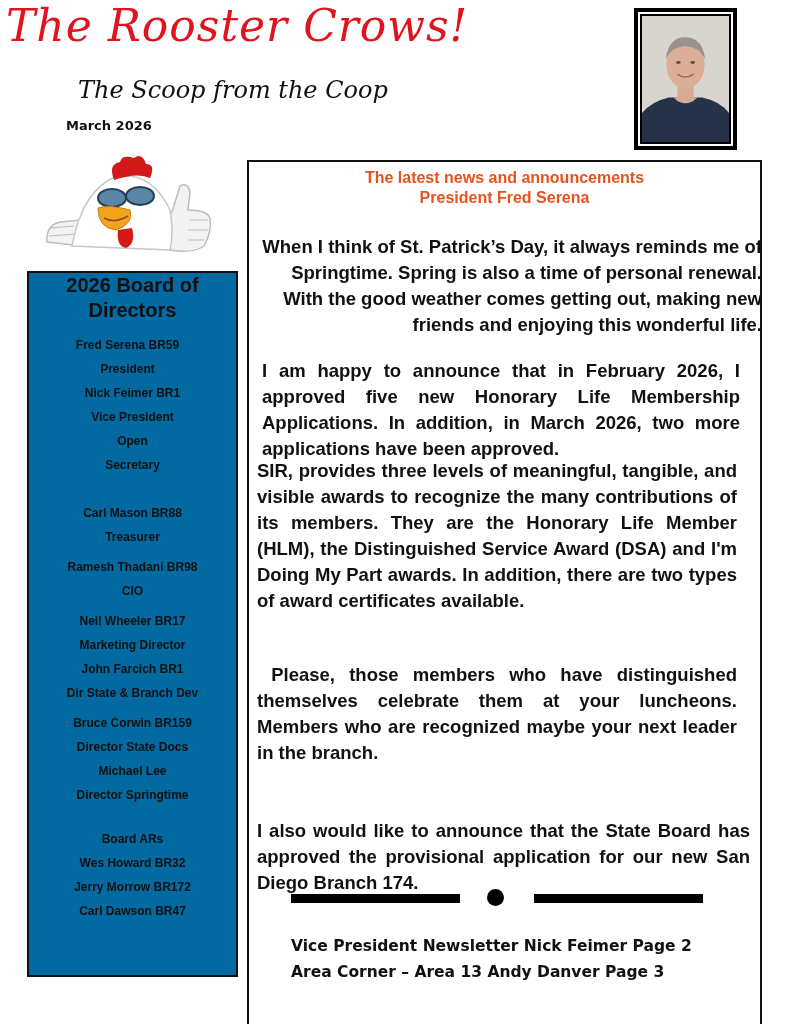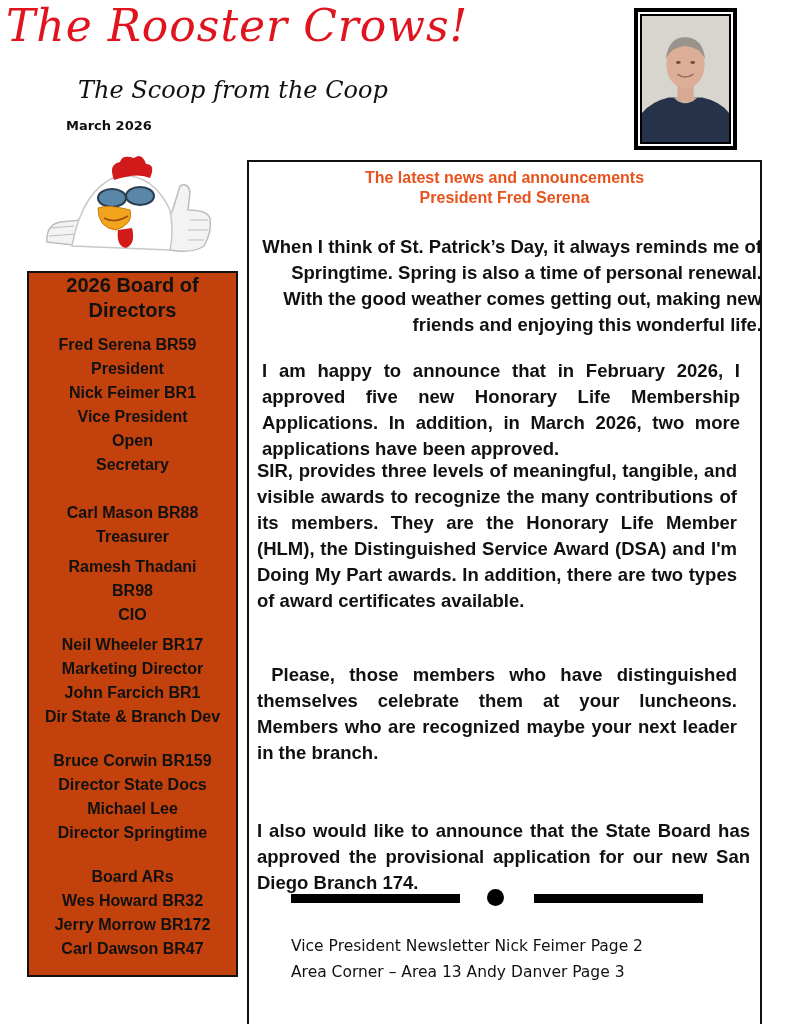--- a/index.html
+++ b/index.html
@@ -29,28 +29,28 @@
     width: 100%; height: 100%; box-sizing: border-box; border: 2px solid #000;
     position: relative; overflow: hidden; background: #d9d6d0;
   }
 
   .rooster {
     position: absolute; left: 42px; top: 150px; width: 175px; height: 110px;
   }
 
   .board-box {
     position: absolute; left: 27px; top: 271px; width: 211px; height: 706px;
-    box-sizing: border-box; border: 2px solid #111; background: #c2410c;
+    box-sizing: border-box; border: 2px solid #111; background: #0369a1;
   }
   .board-title {
     position: absolute; left: 0; right: 0; top: 0px; text-align: center;
     font-weight: bold; font-size: 20px; line-height: 25px;
   }
   .board-list { position: absolute; left: 0; right: 0; top: 60px; text-align: center; }
-  .bm { font-size: 16px; line-height: 24px; }
+  .bm { font-size: 12px; line-height: 24px; }
   .bm-name { font-weight: bold; }
   .bm-role { font-weight: bold; }
 
   .news-box {
     position: absolute; left: 247px; top: 160px; width: 515px; height: 880px;
     box-sizing: border-box; border: 2px solid #111; background: #fff;
   }
   .news-head {
     position: absolute; left: 0; right: 0; top: 6px; text-align: center;
     color: #e8521c; font-weight: bold; font-size: 16px; line-height: 20px;
@@ -64,21 +64,21 @@
   .p3 { left: 8px; width: 480px; top: 296px; }
   .p4 { left: 8px; width: 480px; top: 500px; }
   .p5 { left: 8px; width: 493px; top: 656px; }
 
   .divider { position: absolute; left: 42px; top: 727px; width: 412px; height: 20px; }
   .bar { position: absolute; top: 5px; height: 9px; background: #000; }
   .bar.l { left: 0; width: 169px; }
   .bar.r { right: 0; width: 169px; }
   .dot { position: absolute; left: 196px; top: 0px; width: 17px; height: 17px; border-radius: 50%; background: #000; }
 
-  .toc { position: absolute; left: 42px; top: 771px; font-family: "DejaVu Sans", sans-serif; font-weight: normal; font-size: 15.5px; line-height: 26px; color: #111; }
+  .toc { position: absolute; left: 42px; top: 771px; font-family: "DejaVu Sans", sans-serif; font-weight: bold; font-size: 15.5px; line-height: 26px; color: #111; }
 </style>
 </head>
 <body>
 
 <div class="masthead-title">The Rooster Crows!</div>
 <div class="masthead-sub">The Scoop from the Coop</div>
 <div class="issue-date">March 2026</div>
 
 <div class="photo-frame">
   <div class="photo-inner">
@@ -146,21 +146,21 @@
       <div class="bm-role">CIO</div>
     </div>
     <div class="bm" style="margin-top:6px">
       <div class="bm-name">Neil Wheeler BR17</div>
       <div class="bm-role">Marketing Director</div>
     </div>
     <div class="bm" style="padding:0 14px">
       <div class="bm-name">John Farcich BR1</div>
       <div class="bm-role">Dir State &amp; Branch Dev</div>
     </div>
-    <div class="bm" style="margin-top:20px; margin-left:-6px; margin-right:-6px">
+    <div class="bm" style="margin-top:6px; margin-left:-6px; margin-right:-6px">
       <div class="bm-name">Bruce Corwin BR159</div>
       <div class="bm-role">Director State Docs</div>
     </div>
     <div class="bm">
       <div class="bm-name">Michael Lee</div>
       <div class="bm-role">Director Springtime</div>
     </div>
     <div class="bm" style="margin-top:20px">
       <div class="bm-name">Board ARs</div>
       <div class="bm-role">Wes Howard BR32</div>

